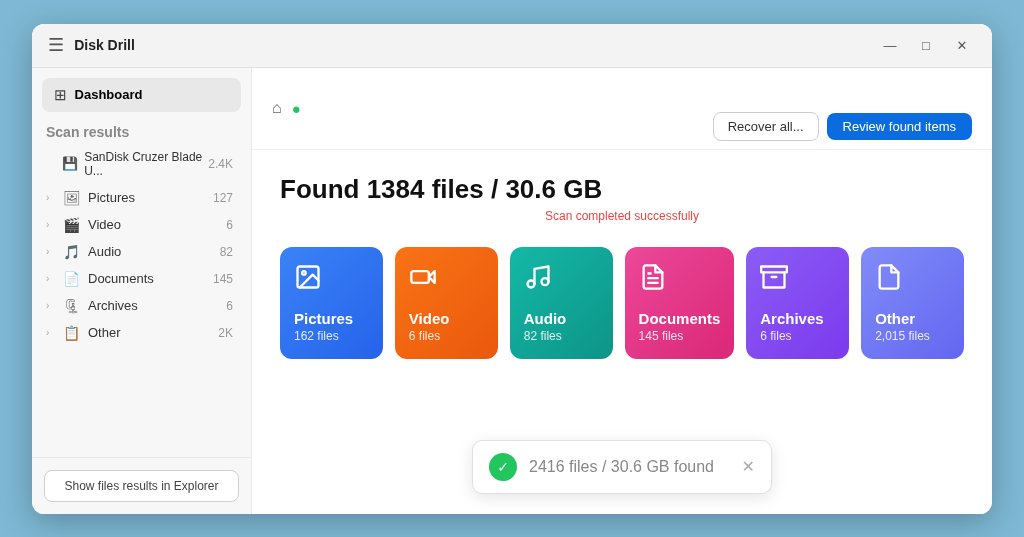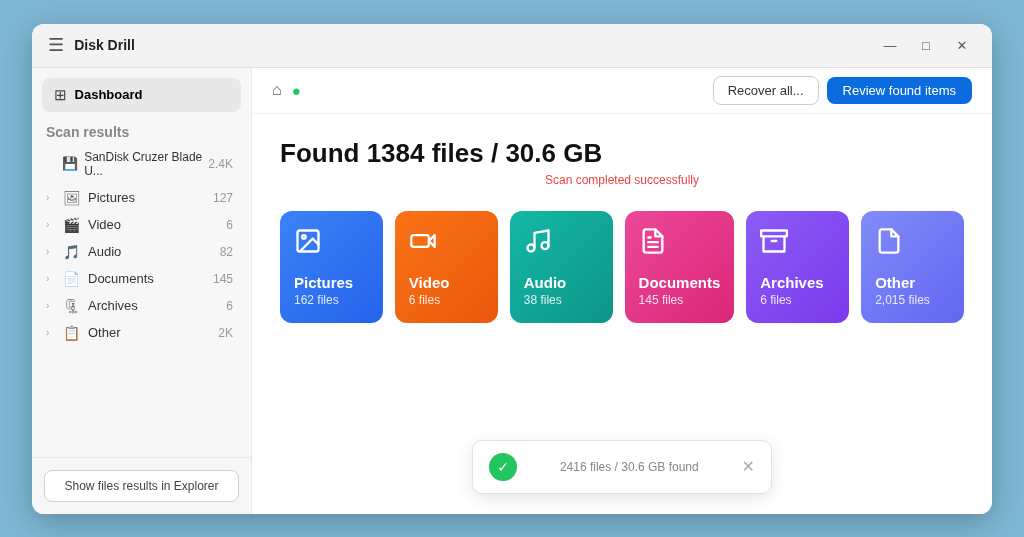--- a/index.html
+++ b/index.html
@@ -200,20 +200,21 @@
     }
     .toolbar-icon {
       font-size: 16px;
       color: #666;
       cursor: pointer;
     }
     .toolbar-right {
       display: flex;
       align-items: center;
       gap: 8px;
+      margin-top: 36px;
     }
     .recover-all-btn {
       padding: 6px 14px;
       border: 1px solid #ccc;
       border-radius: 8px;
       background: #fff;
       font-size: 13px;
       color: #333;
       cursor: pointer;
     }
@@ -314,23 +315,22 @@
     .toast-text {
       flex: 1;
     }
     .toast-title {
       font-size: 13px;
       font-weight: 600;
       color: #222;
       margin-bottom: 2px;
     }
     .toast-sub {
-      font-size: 12px;
+      font-size: 16px;
       color: #888;
-      text-align: center;
     }
     .toast-close {
       font-size: 16px;
       color: #aaa;
       cursor: pointer;
       background: none;
       border: none;
     }
   </style>
 </head>
@@ -451,21 +451,21 @@
       </div>
     </div>
             <div class="card card-audio">
       <span class="card-icon"><svg width="28" height="28" viewBox="0 0 24 24" fill="none" stroke="white" stroke-width="2" stroke-linecap="round" stroke-linejoin="round">
                   <path d="M9 18V5l12-2v13"></path>
                   <circle cx="6" cy="18" r="3"></circle>
                   <circle cx="18" cy="16" r="3"></circle>
                 </svg></span>
       <div>
         <div class="card-label">Audio</div>
-        <div class="card-count">38 files</div>
+        <div class="card-count">82 files</div>
       </div>
     </div>
             <div class="card card-documents">
       <span class="card-icon"><svg width="28" height="28" viewBox="0 0 24 24" fill="none" stroke="white" stroke-width="2" stroke-linecap="round" stroke-linejoin="round">
                   <path d="M14 2H6a2 2 0 0 0-2 2v16a2 2 0 0 0 2 2h12a2 2 0 0 0 2-2V8z"></path>
                   <polyline points="14 2 14 8 20 8"></polyline>
                   <line x1="16" y1="13" x2="8" y2="13"></line>
                   <line x1="16" y1="17" x2="8" y2="17"></line>
                   <polyline points="10 9 9 9 8 9"></polyline>
                 </svg></span>

